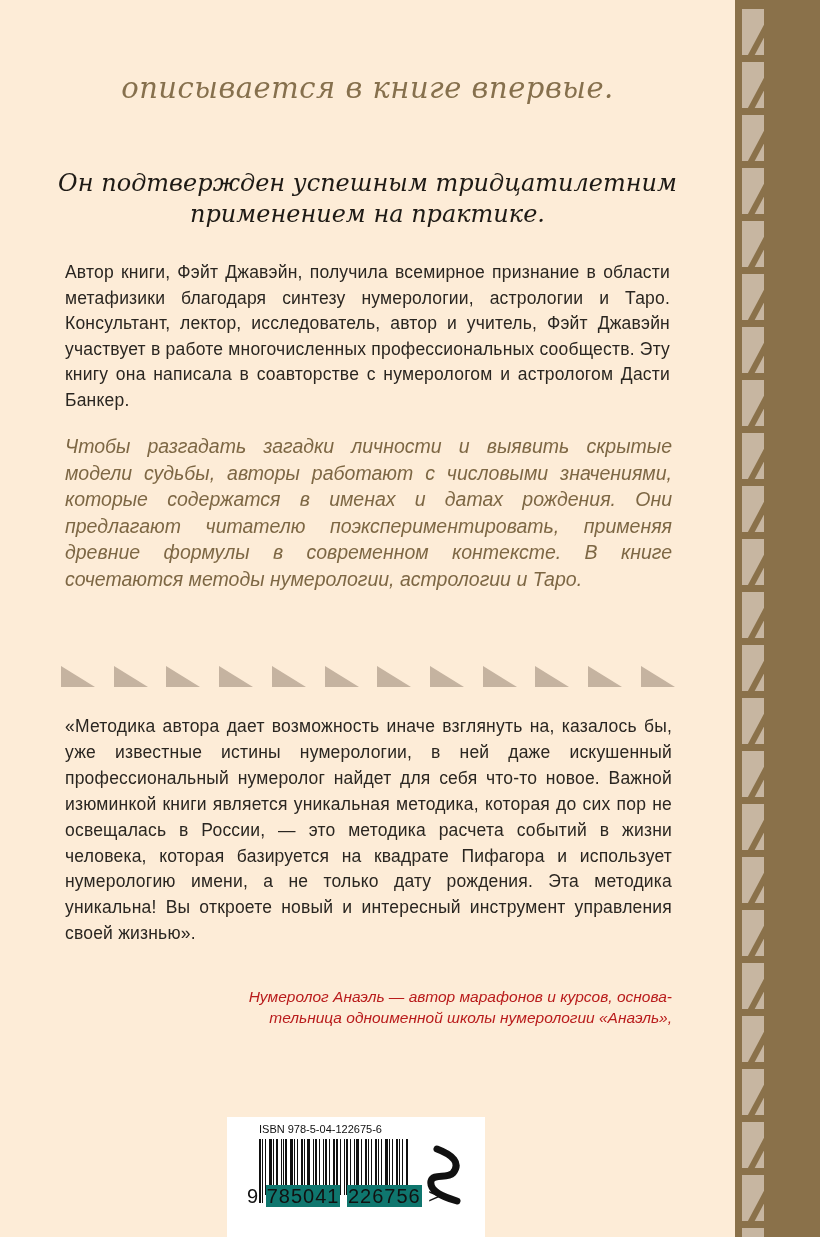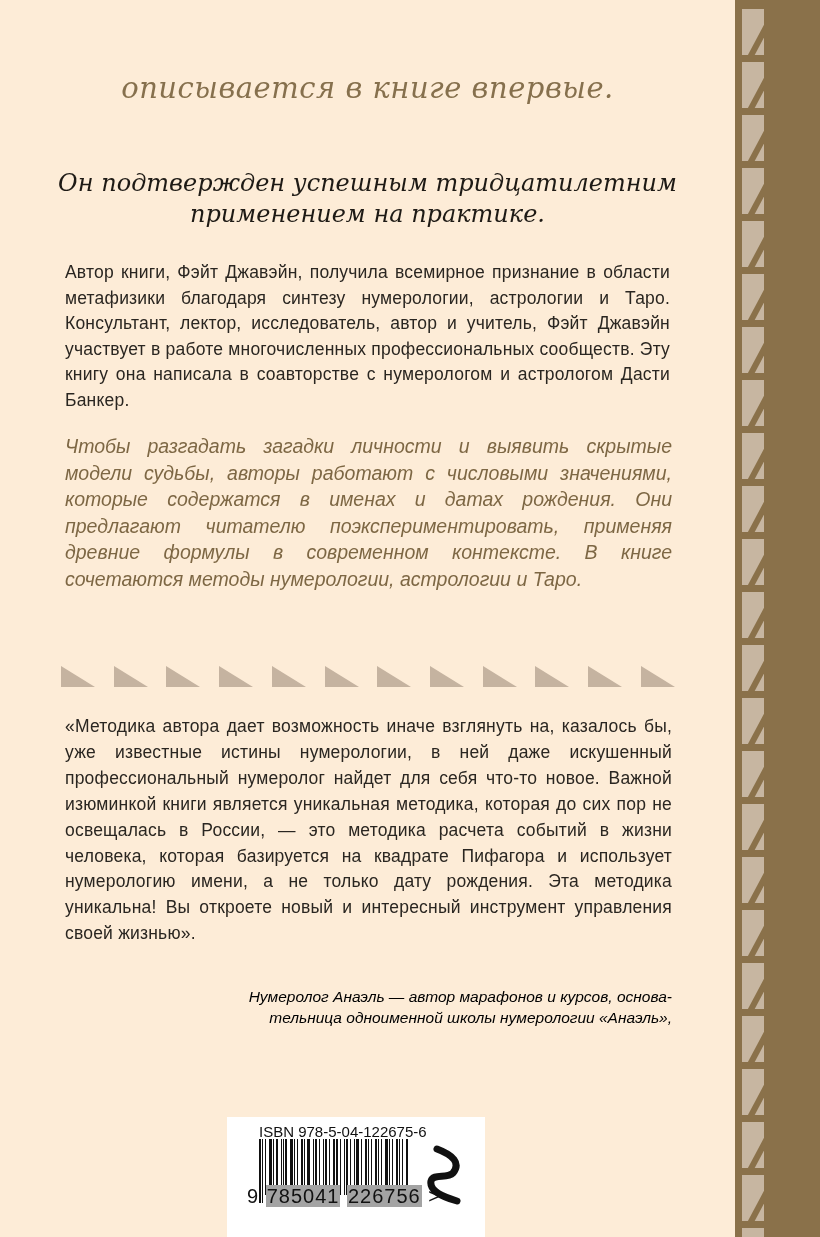--- a/index.html
+++ b/index.html
@@ -43,39 +43,39 @@
     border-left: 34px solid #c5b3a0; border-top: 21px solid transparent;
   }
   .quote {
     position: absolute; left: 65px; width: 607px; top: 714px;
     color: #2a2621; font-family: "Liberation Sans", sans-serif;
     font-size: 17.5px; line-height: 25.9px; text-align: justify;
     letter-spacing: 0.2px;
   }
   .attribution {
     position: absolute; left: 150px; width: 522px; top: 986px;
-    color: #000000; font-family: "Liberation Sans", sans-serif; font-style: italic;
+    color: #b91c1c; font-family: "Liberation Sans", sans-serif; font-style: italic;
     font-size: 15.5px; line-height: 21px; text-align: right;
   }
   .barcode-box {
     position: absolute; left: 227px; top: 1117px; width: 258px; height: 120px;
     background: #ffffff;
   }
   .isbn-text {
-    position: absolute; left: 32px; top: 6px; font-size: 15px; color: #111;
+    position: absolute; left: 32px; top: 6px; font-size: 11px; color: #111;
     font-family: "Liberation Sans", sans-serif;
   }
   .bars { position: absolute; left: 32px; top: 22px; width: 150px; height: 64px; display: flex; align-items: flex-start; }
   .bar { height: 56px; background: #111; margin-right: 1px; }
   .bar.long { height: 64px; }
   .barcode-digits {
     position: absolute; left: 20px; top: 68px; font-size: 20px; color: #111; letter-spacing: 1px;
     font-family: "Liberation Sans", sans-serif; background: transparent;
   }
-  .digit-bg { background: #a3a3a3; padding: 0 1px; }
+  .digit-bg { background: #0f766e; padding: 0 1px; }
   .logo { position: absolute; left: 196px; top: 28px; width: 44px; height: 60px; }
 </style>
 </head>
 <body>
 
 <div class="spine"></div>
 <div class="spine-boxes" id="spineBoxes">
     <div class="spine-box" style="top: 9px;"></div>
     <div class="spine-box" style="top: 62px;"></div>
     <div class="spine-box" style="top: 115px;"></div>

